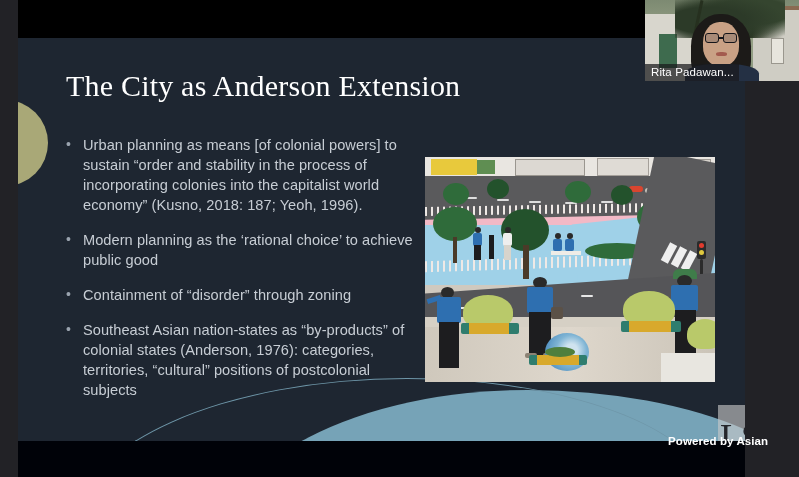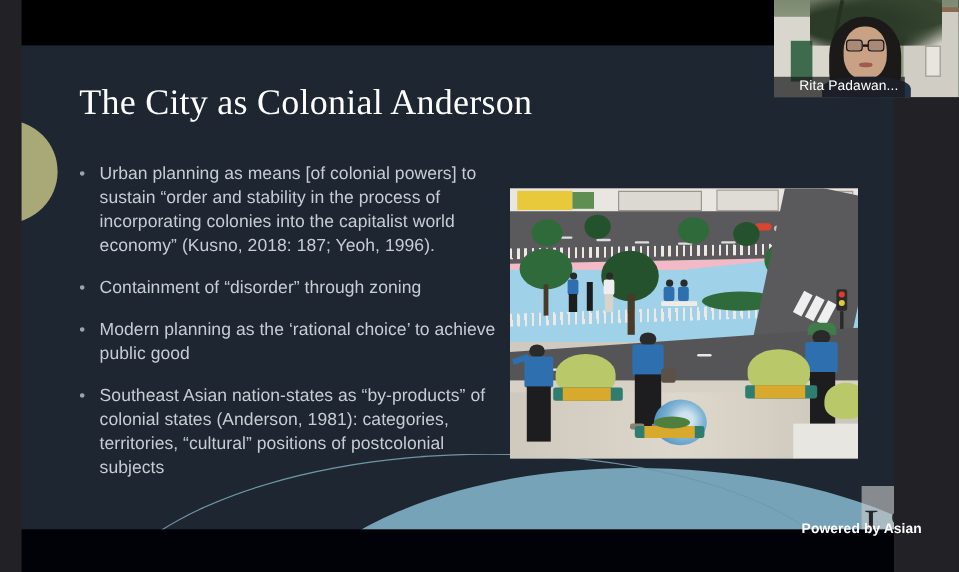--- a/index.html
+++ b/index.html
@@ -114,46 +114,46 @@
   .v-face{ left:58px; top:22px; width:36px; height:44px; background:#c9a185;
       border-radius:46% 46% 44% 44%; }
   .v-glass-l{ left:60px; top:33px; width:14px; height:10px; border:1.6px solid #15151a;
       border-radius:3px; background:rgba(70,70,80,.25); }
   .v-glass-r{ left:78px; top:33px; width:14px; height:10px; border:1.6px solid #15151a;
       border-radius:3px; background:rgba(70,70,80,.25); }
   .v-bridge{ left:74px; top:37px; width:5px; height:1.6px; background:#15151a; }
   .v-lip{ left:71px; top:52px; width:11px; height:4px; background:#a35a4e; border-radius:40%; }
   .v-shoulders{ left:40px; top:64px; width:74px; height:24px; background:#243044;
       border-radius:40% 40% 0 0; }
-  .v-name{ left:0; bottom:0; padding:2px 5px 3px 21px; background:rgba(25,25,28,.72);
+  .v-name{ left:0; bottom:0; padding:2px 5px 3px 6px; background:rgba(25,25,28,.72);
       color:#fff; font-size:11.5px; letter-spacing:.1px; }
 </style>
 </head>
 <body>
 
 <div id="screen">
 
   <div class="side-left"></div>
   <div class="side-right"></div>
   <div class="letterbox-top"></div>
   <div class="letterbox-bottom"></div>
 
   <div class="slide">
 
     <div class="deco-circle"></div>
     <div class="deco-blob"></div>
     <div class="deco-line"></div>
 
-    <div class="slide-title">The City as Colonial Anderson</div>
+    <div class="slide-title">The City as Anderson Extension</div>
 
     <div class="bullets">
       <div class="bullet">Urban planning as means [of colonial powers] to sustain “order and stability in the process of incorporating colonies into the capitalist world economy” (Kusno, 2018: 187; Yeoh, 1996).</div>
+      <div class="bullet">Modern planning as the ‘rational choice’ to achieve public good</div>
       <div class="bullet">Containment of “disorder” through zoning</div>
-      <div class="bullet">Modern planning as the ‘rational choice’ to achieve public good</div>
-      <div class="bullet">Southeast Asian nation-states as “by-products” of colonial states (Anderson, 1981): categories, territories, “cultural” positions of postcolonial subjects</div>
+      <div class="bullet">Southeast Asian nation-states as “by-products” of colonial states (Anderson, 1976): categories, territories, “cultural” positions of postcolonial subjects</div>
     </div>
 
     <div class="mural">
       <div class="m-wall"></div>
 
       <div class="m-topbuild"></div>
       <div class="m-topbuild2"></div>
       <div class="m-topbuild3"></div>
       <div class="m-topbuild4"></div>
       <div class="m-topbuild5"></div>

